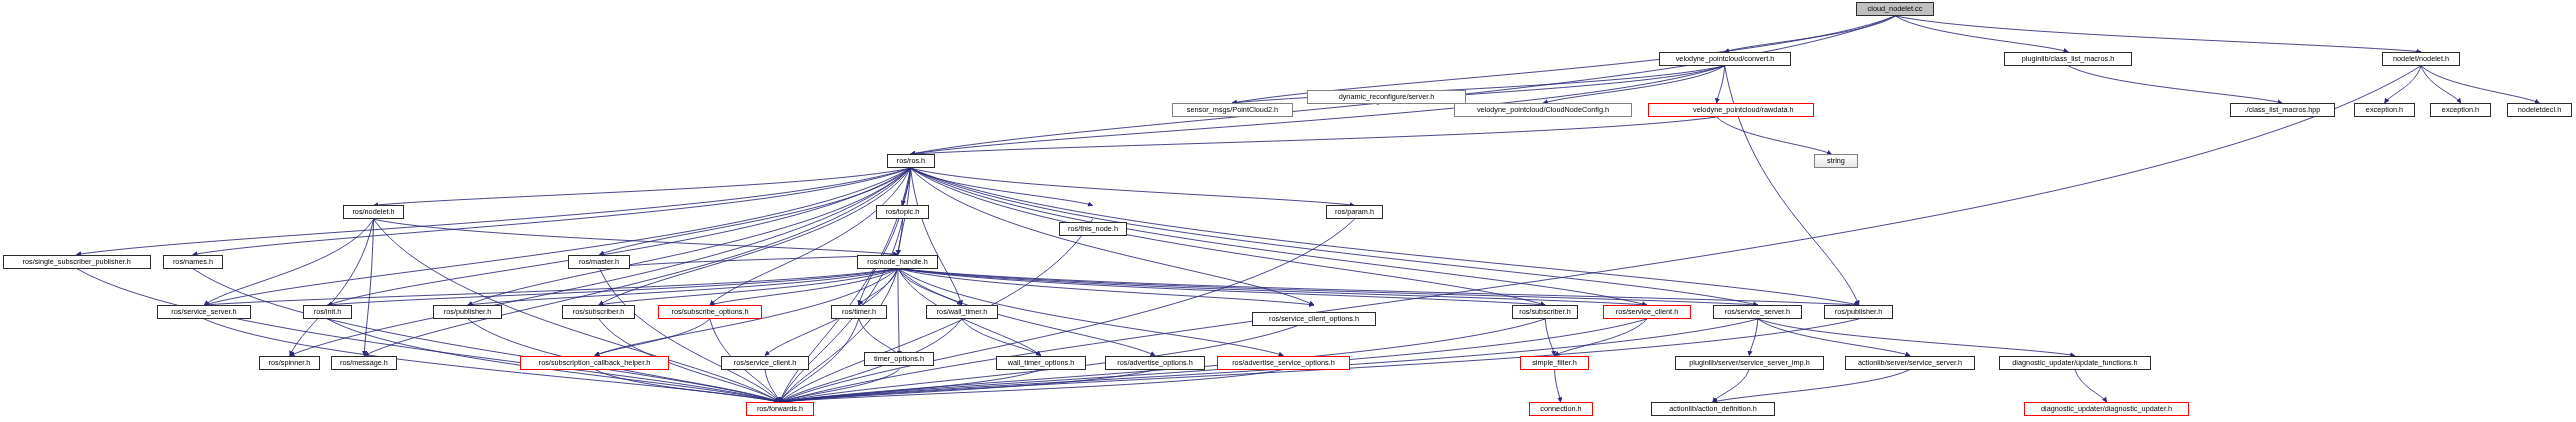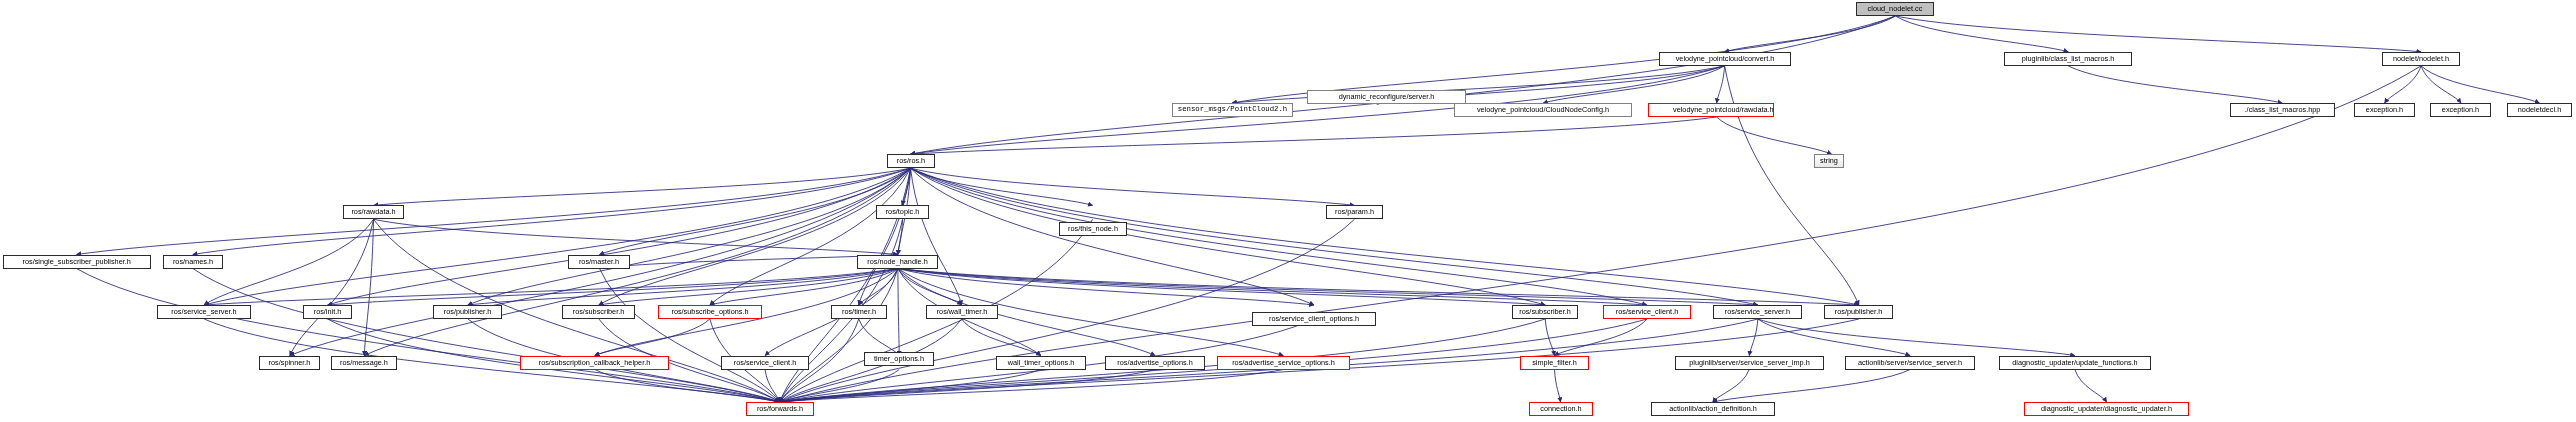--- a/index.html
+++ b/index.html
@@ -169,31 +169,31 @@
         <path d="M 2632 556 C 2622.1 582.95, 2586.9 592.75, 2577 605" fill="none" stroke="#2a2a7c" stroke-width="1.3" marker-end="url(#arrow)"></path>
         <path d="M 2874 556 C 2820.54 582.95, 2630.46 592.75, 2577 605" fill="none" stroke="#2a2a7c" stroke-width="1.3" marker-end="url(#arrow)"></path>
         <path d="M 3122 556 C 3130.64 582.95, 3161.36 592.75, 3170 605" fill="none" stroke="#2a2a7c" stroke-width="1.3" marker-end="url(#arrow)"></path>
       </g>
   </svg>
   <div id="node-layer">
       <div class="node root" style="left: 1856px; top: 2px; width: 78px;">cloud_nodelet.cc</div>
       <div class="node" style="left: 1659px; top: 52px; width: 132px;">velodyne_pointcloud/convert.h</div>
       <div class="node" style="left: 2004px; top: 52px; width: 128px;">pluginlib/class_list_macros.h</div>
       <div class="node" style="left: 2382px; top: 52px; width: 78px;">nodelet/nodelet.h</div>
-      <div class="node gray" style="left: 1172px; top: 103px; width: 121px; font-family: Liberation Mono, monospace;">sensor_msgs/PointCloud2.h</div>
+      <div class="node gray" style="left: 1172px; top: 103px; width: 121px;">sensor_msgs/PointCloud2.h</div>
       <div class="node gray" style="left: 1307px; top: 90px; width: 159px;">dynamic_reconfigure/server.h</div>
       <div class="node gray" style="left: 1454px; top: 103px; width: 178px;">velodyne_pointcloud/CloudNodeConfig.h</div>
-      <div class="node ext" style="left: 1648px; top: 103px; width: 126px; padding-left: 28px;">velodyne_pointcloud/rawdata.h</div>
+      <div class="node ext" style="left: 1648px; top: 103px; width: 166px; padding-left: 28px;">velodyne_pointcloud/rawdata.h</div>
       <div class="node" style="left: 2230px; top: 103px; width: 105px;">./class_list_macros.hpp</div>
       <div class="node" style="left: 2354px; top: 103px; width: 61px;">exception.h</div>
       <div class="node" style="left: 2430px; top: 103px; width: 61px;">exception.h</div>
       <div class="node" style="left: 2507px; top: 103px; width: 65px;">nodeletdecl.h</div>
       <div class="node" style="left: 887px; top: 154px; width: 48px;">ros/ros.h</div>
-      <div class="node gray grad" style="left: 1814px; top: 154px; width: 30px; text-align: right;">string</div>
-      <div class="node" style="left: 343px; top: 205px; width: 61px;">ros/rawdata.h</div>
+      <div class="node gray grad" style="left: 1814px; top: 154px; width: 44px; text-align: right;">string</div>
+      <div class="node" style="left: 343px; top: 205px; width: 61px;">ros/nodelet.h</div>
       <div class="node" style="left: 876px; top: 205px; width: 53px;">ros/topic.h</div>
       <div class="node" style="left: 1059px; top: 205px; width: 68px; margin-top: 17px;">ros/this_node.h</div>
       <div class="node" style="left: 1326px; top: 205px; width: 57px;">ros/param.h</div>
       <div class="node" style="left: 2.7px; top: 255px; width: 148px;">ros/single_subscriber_publisher.h</div>
       <div class="node" style="left: 163px; top: 255px; width: 60px;">ros/names.h</div>
       <div class="node" style="left: 568px; top: 255px; width: 62px;">ros/master.h</div>
       <div class="node" style="left: 857px; top: 255px; width: 81px;">ros/node_handle.h</div>
       <div class="node" style="left: 157px; top: 305px; width: 94px;">ros/service_server.h</div>
       <div class="node" style="left: 303px; top: 305px; width: 49px;">ros/init.h</div>
       <div class="node" style="left: 433px; top: 305px; width: 69px;">ros/publisher.h</div>

